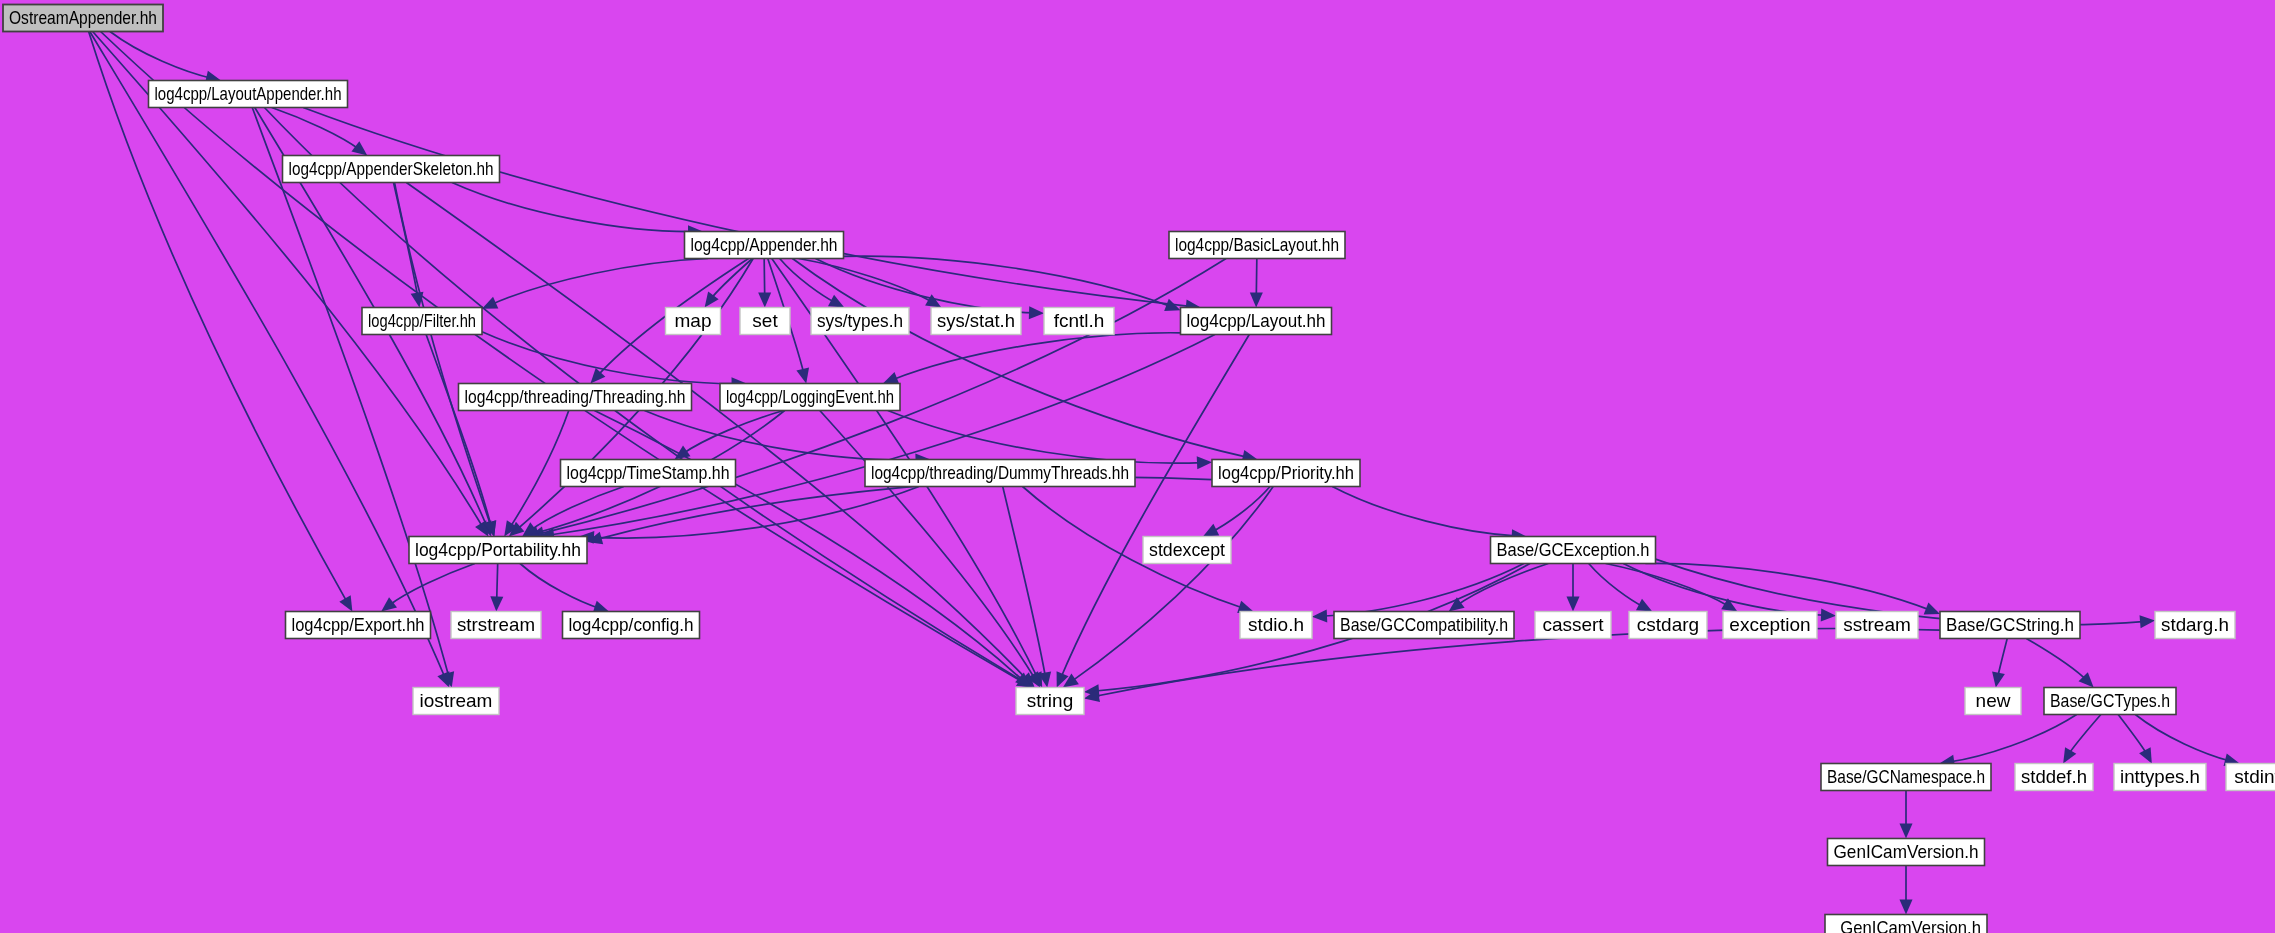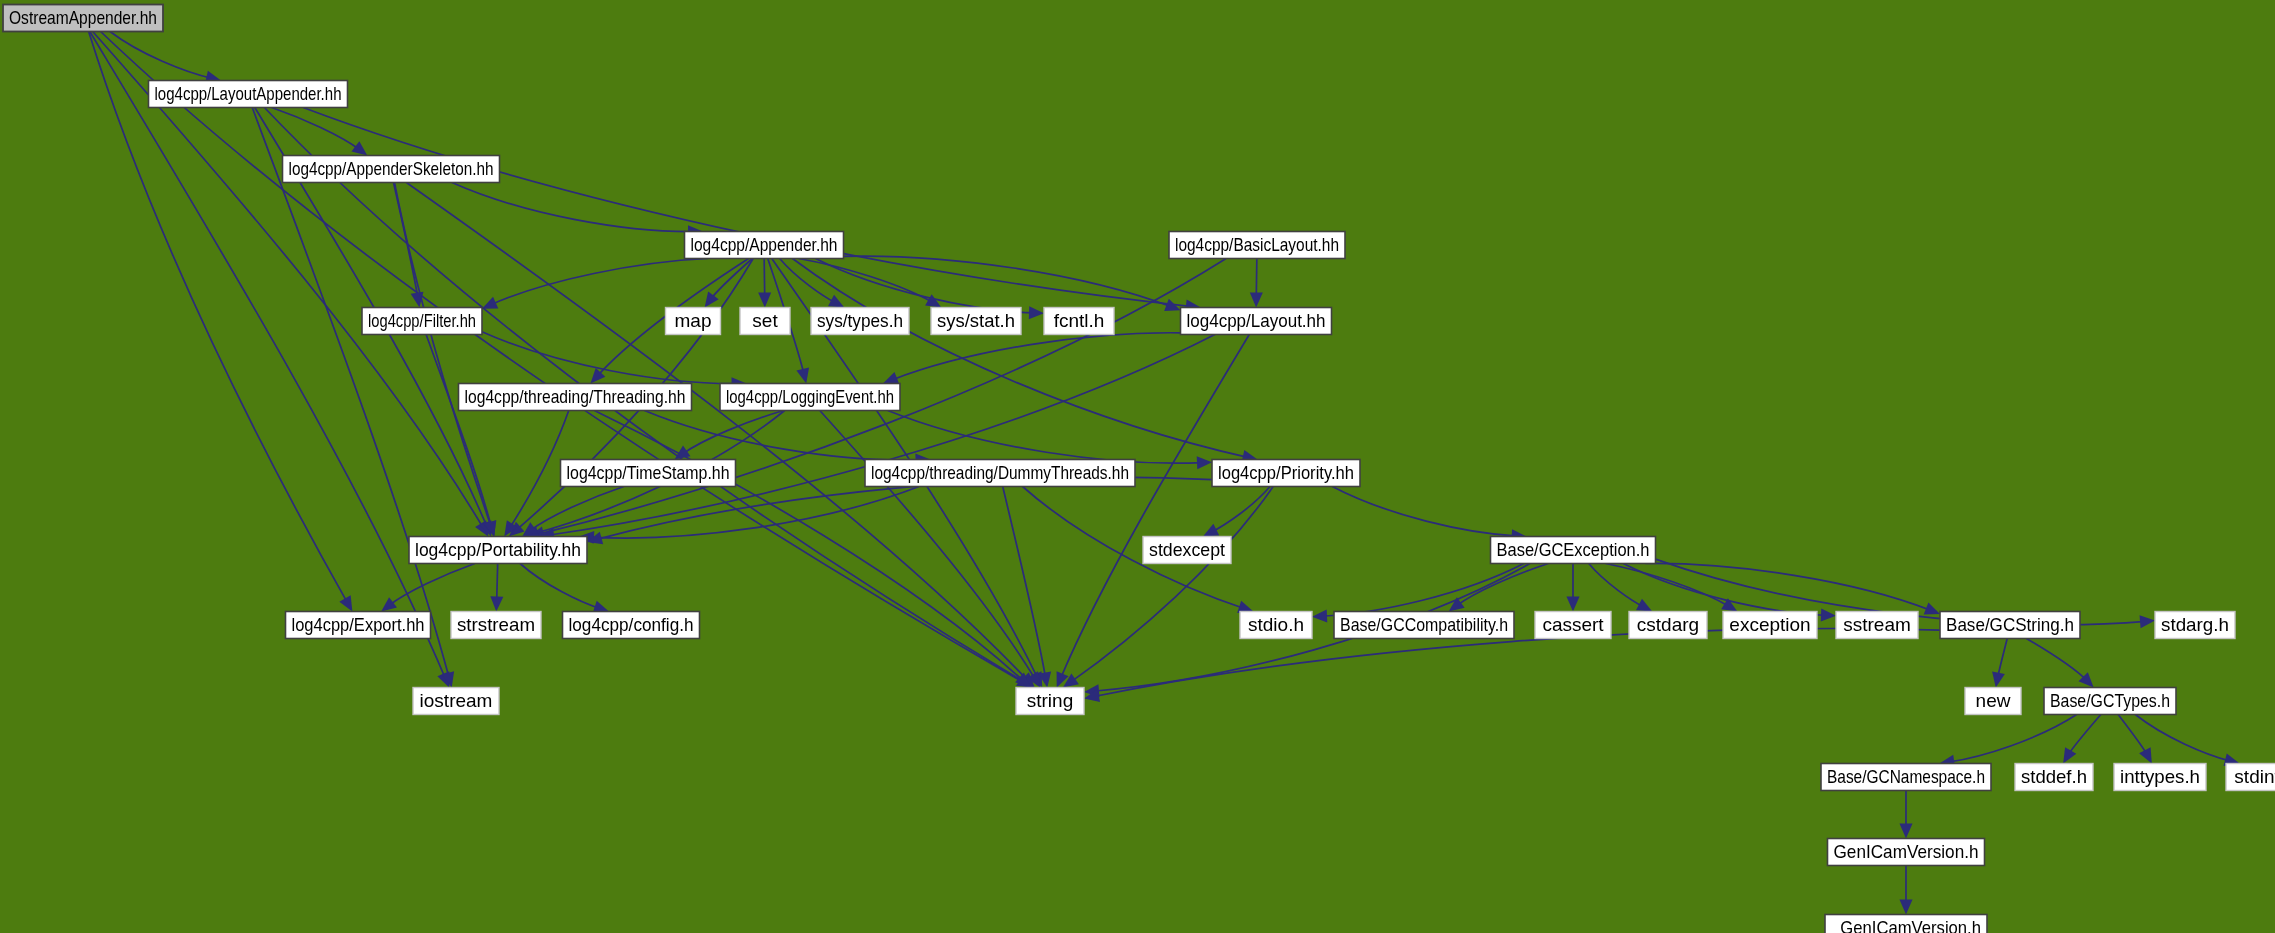--- a/index.html
+++ b/index.html
@@ -4,21 +4,21 @@
 <style>
   html, body {
     margin: 0;
     padding: 0;
     background: #ffffff;
   }
   #graph-root {
     position: relative;
     width: 2275px;
     height: 933px;
-    background: #4d7c0f;
+    background: #d946ef;
     font-family: "Liberation Sans", sans-serif;
   }
   svg#dep-graph {
     display: block;
     width: 2275px;
     height: 933px;
   }
   .node-box {
     fill: #ffffff;
     stroke: #404040;

